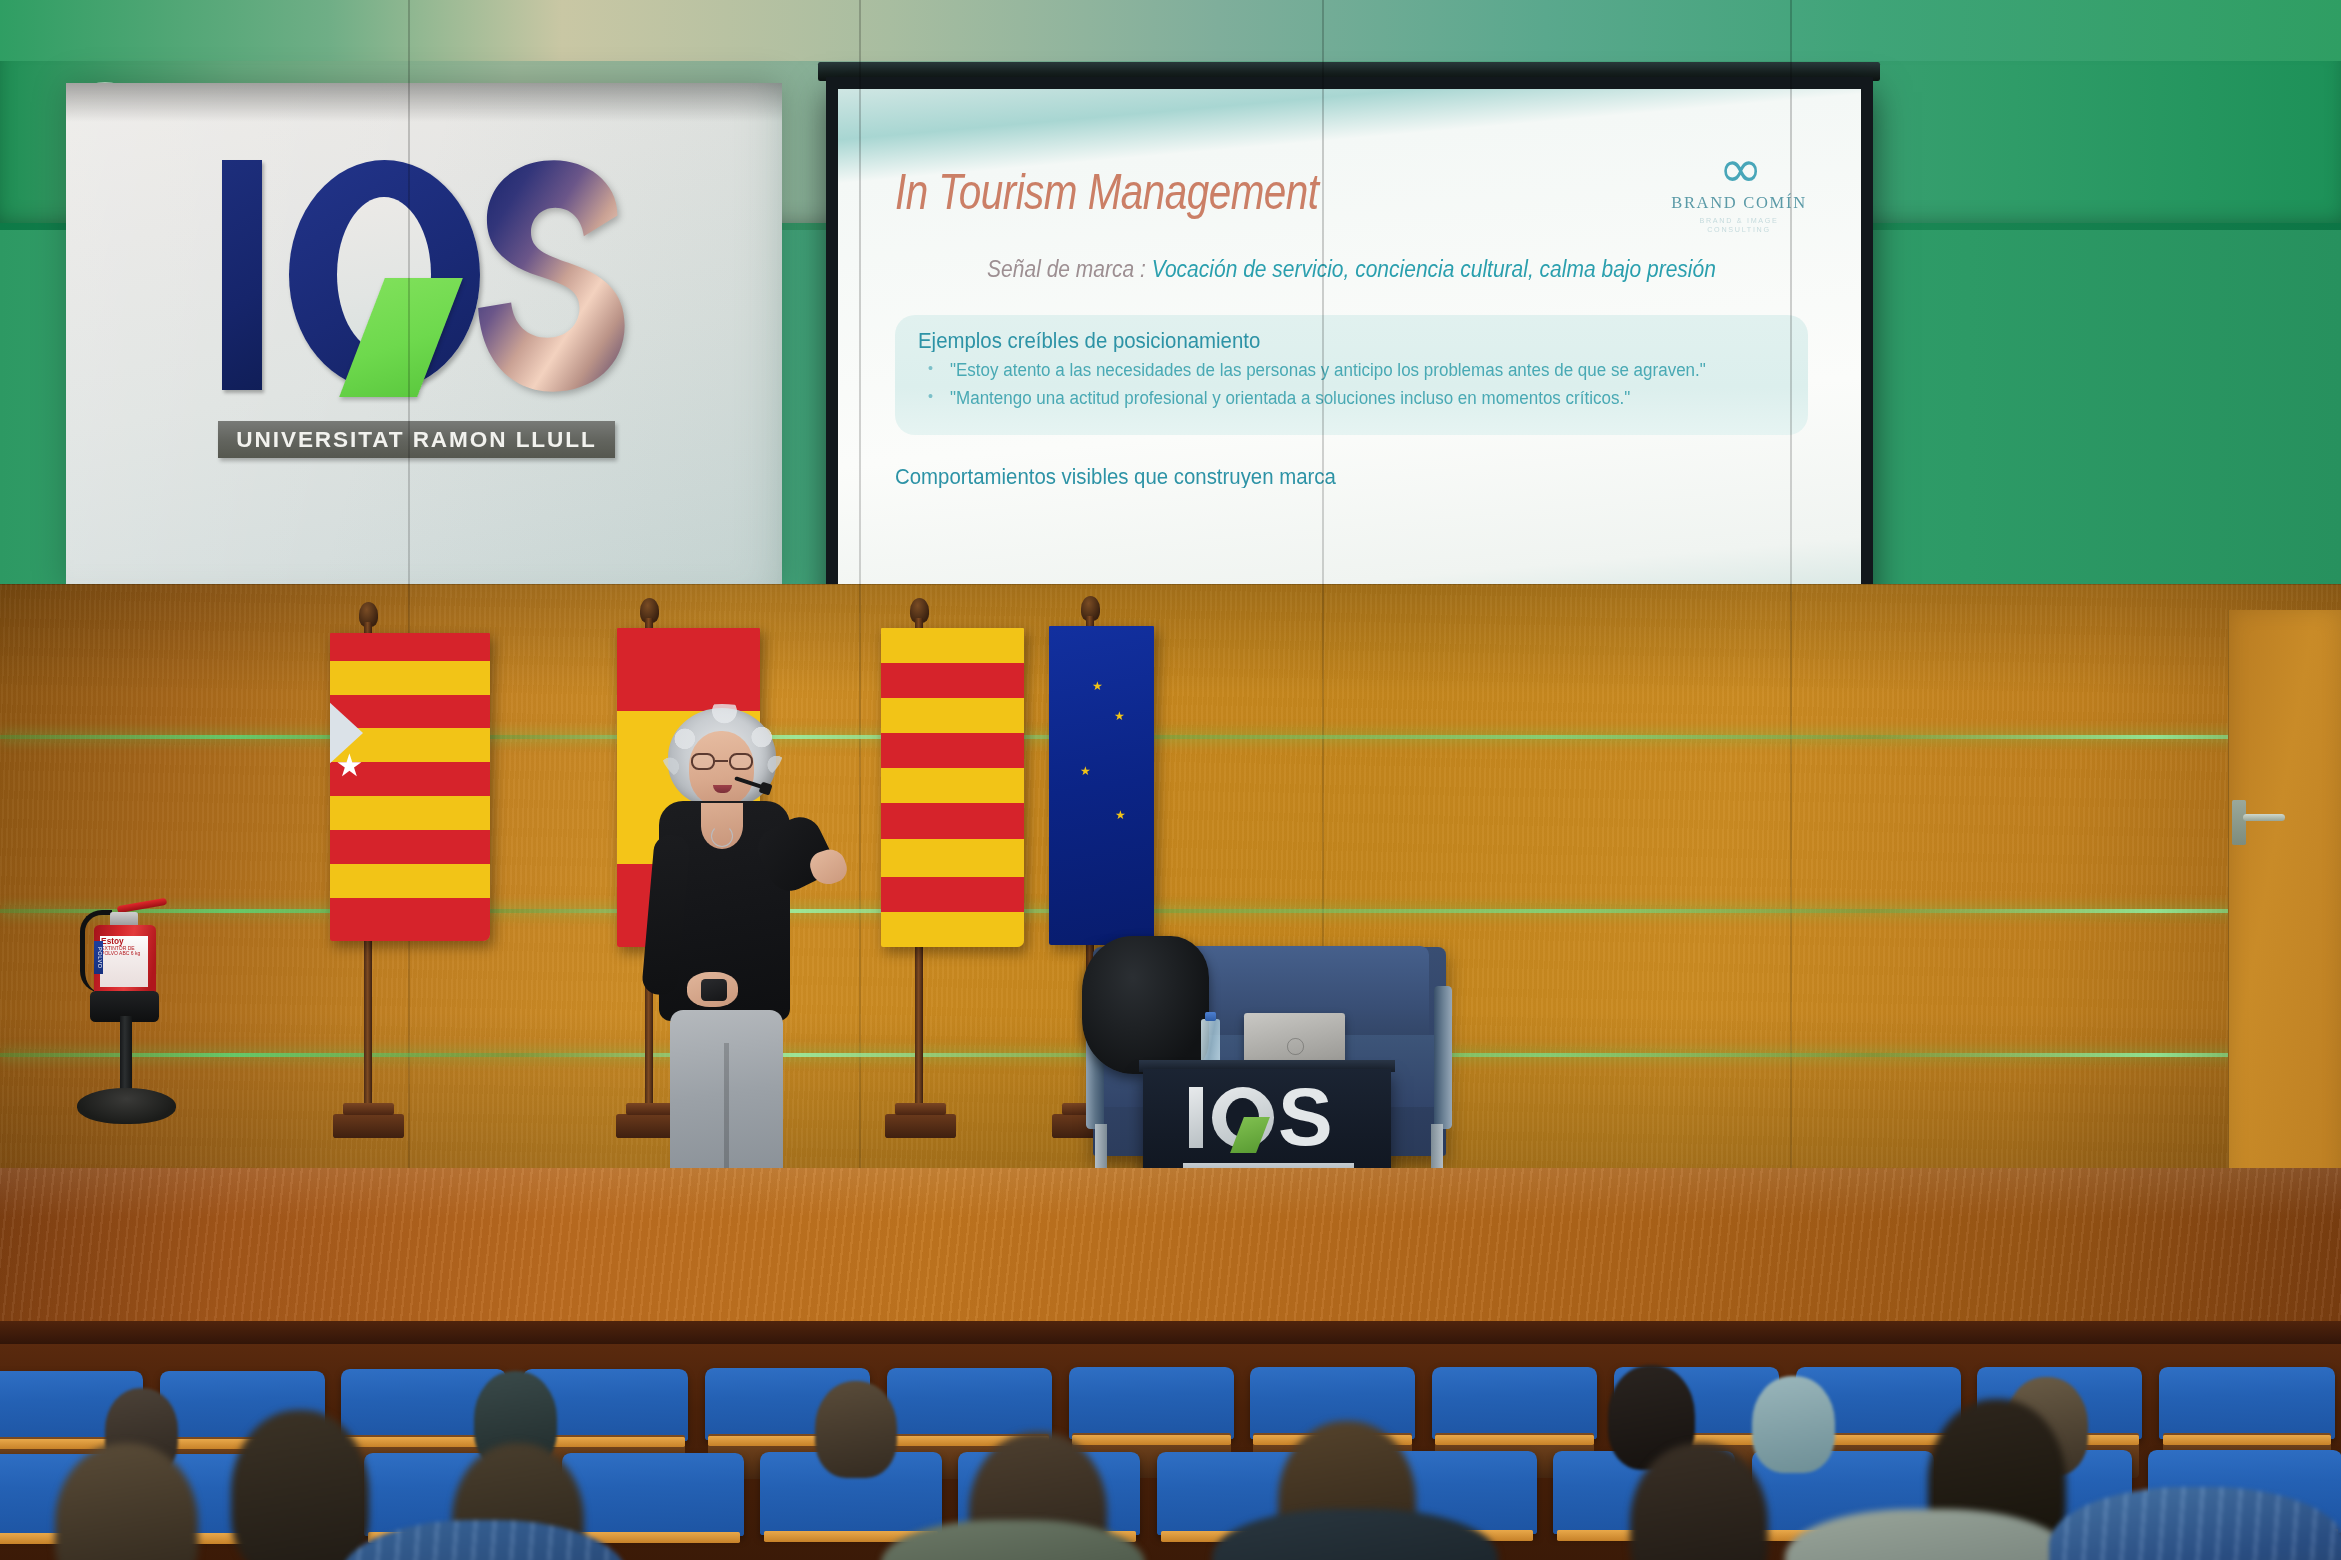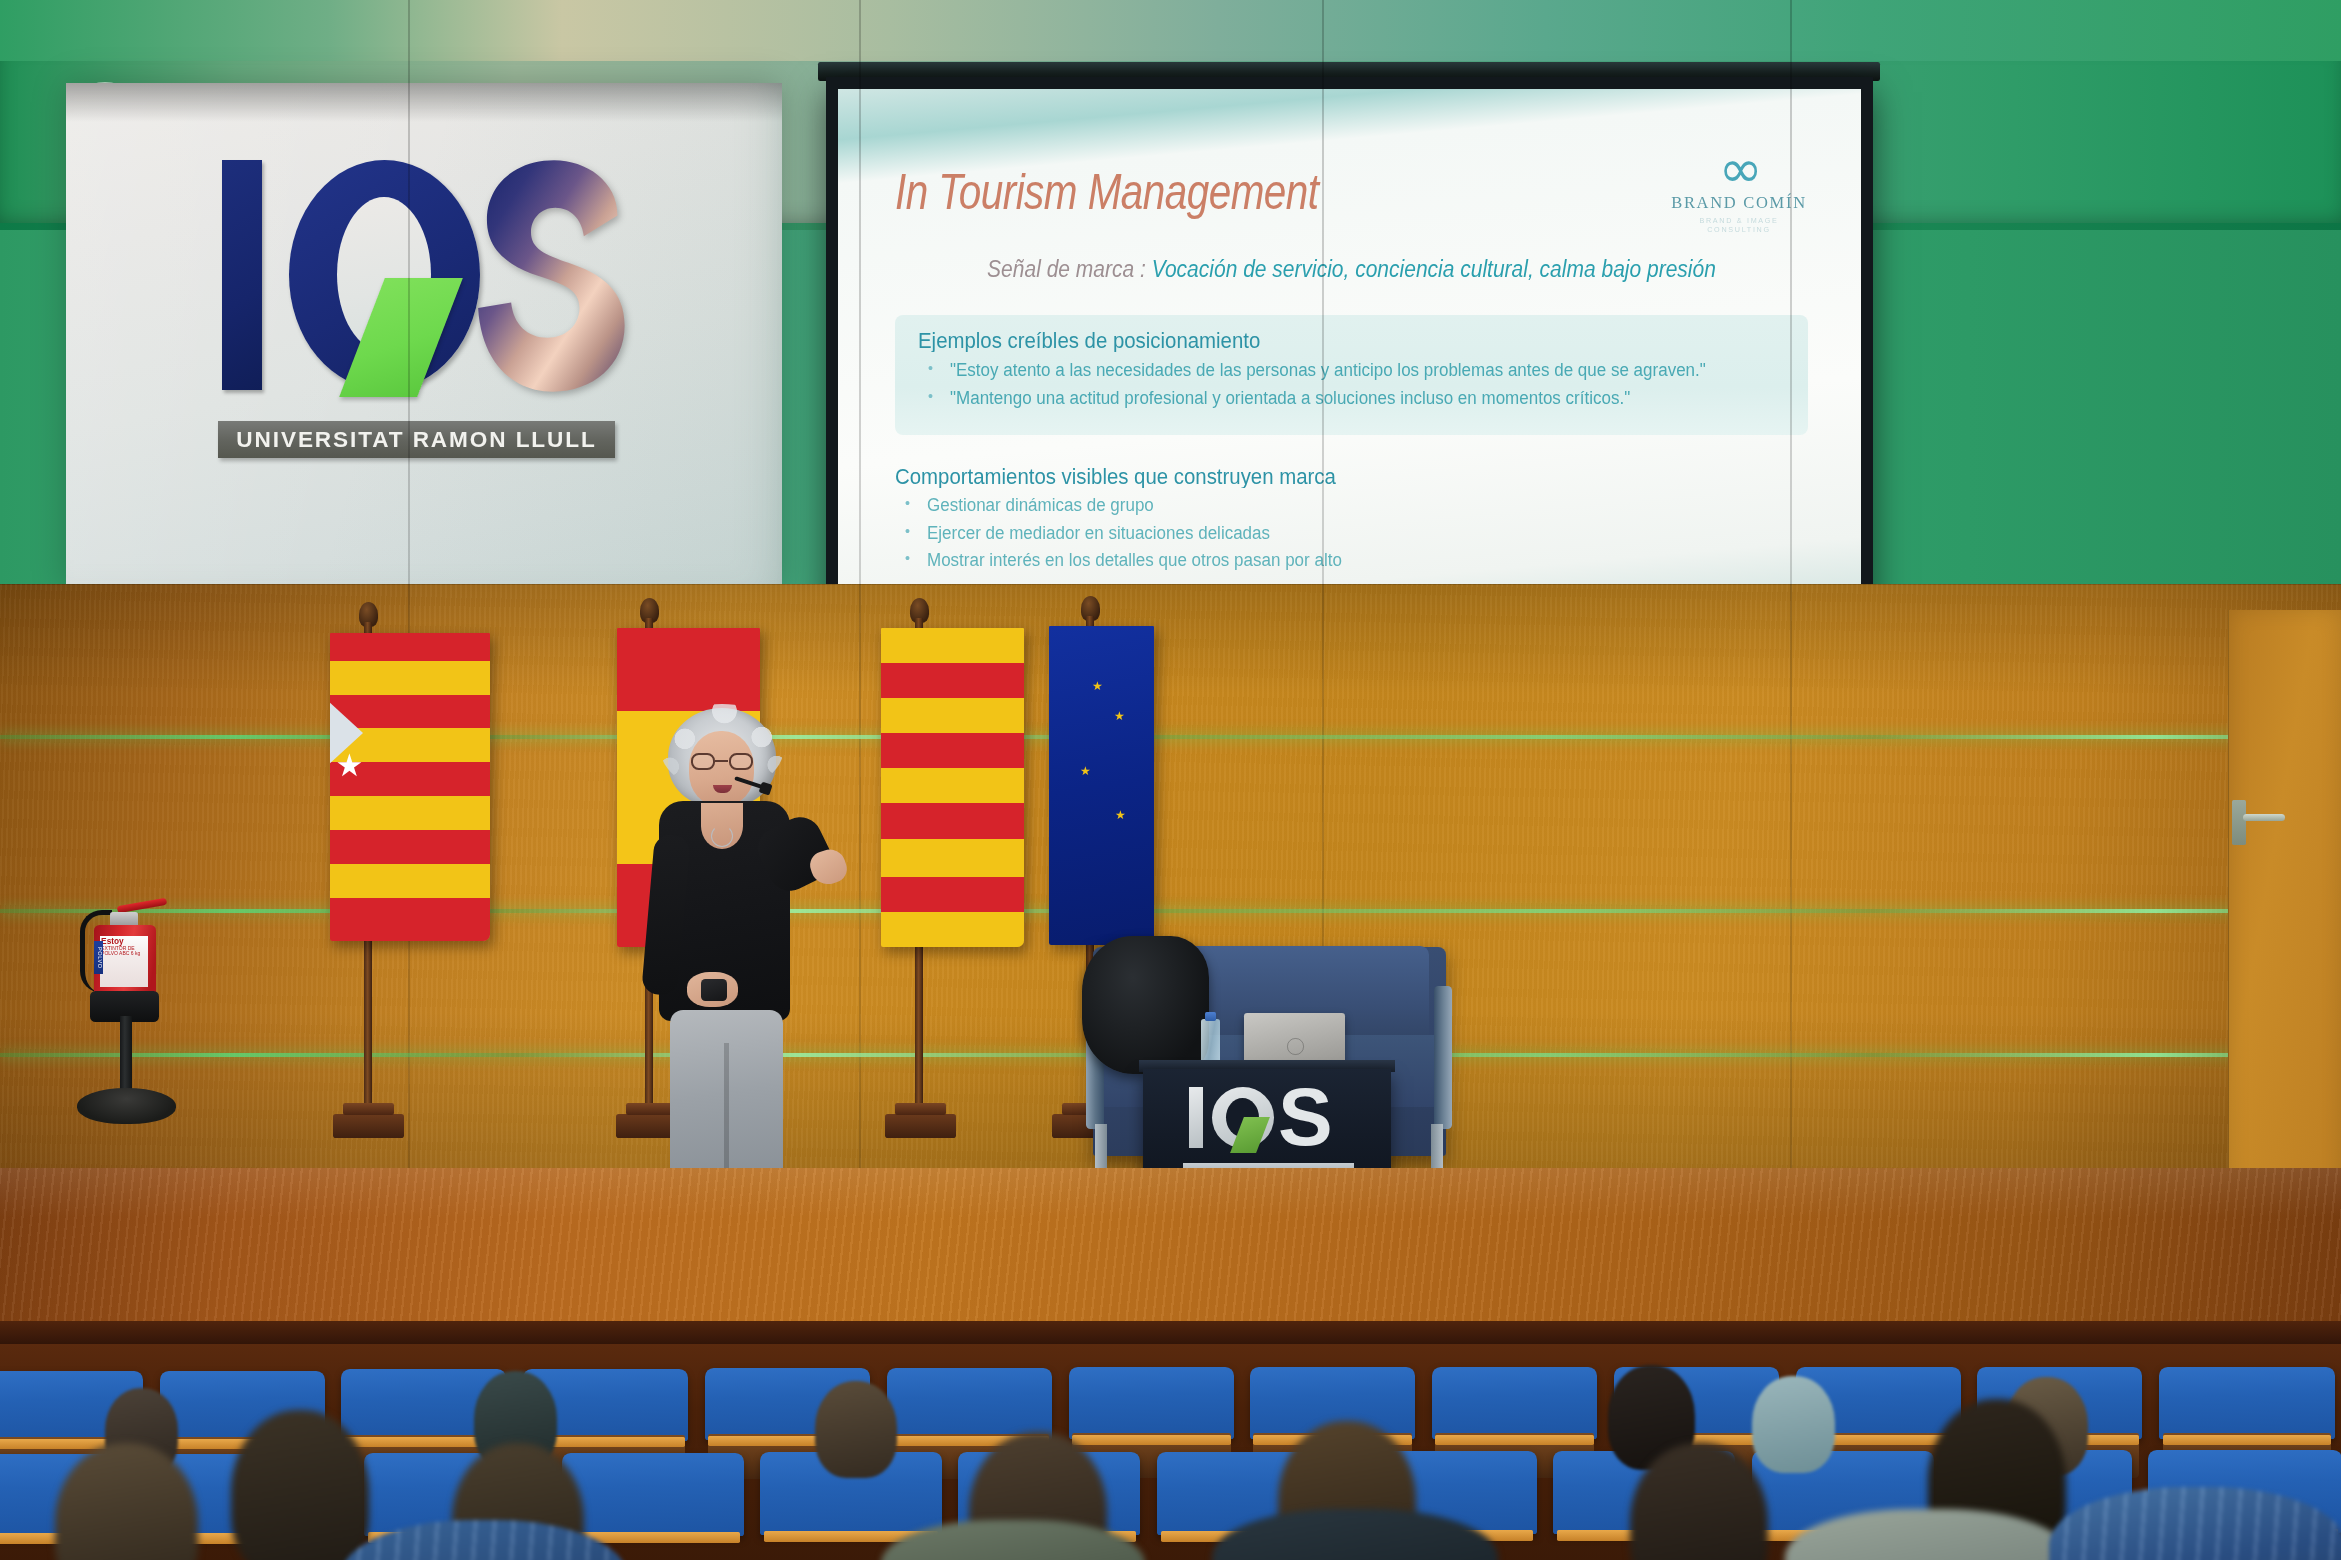--- a/index.html
+++ b/index.html
@@ -138,21 +138,21 @@
   .signal-line {
     margin-top:40px; text-align:center; font-size:21px; font-style:italic;
     transform:scaleY(1.1); font-weight:300;
   }
   .signal-label { color:#9d8f92; }
   .signal-value { color:#2a9fae; }
 
   .examples-box {
     margin-top:34px;
     background:linear-gradient(180deg,#e1f1ef,#dcefed 60%,#e6f4f2);
-    border-radius:8px;
+    border-radius:20px;
     padding:14.3px 23px 19px 23px;
   }
   .box-head {
     font-size:20.4px; color:#2d93a6; font-weight:300; margin-bottom:8.8px;
     transform:scaleY(1.08); transform-origin:left;
   }
   .bullets { list-style:none; }
   .bullets li {
     font-size:17px; color:#49a9b4; font-weight:300; margin:7.7px 0 7.7px 0;
     padding-left:32px; position:relative; transform:scaleY(1.06); transform-origin:left;
@@ -649,25 +649,20 @@
         <div class="examples-box">
           <div class="box-head">Ejemplos creíbles de posicionamiento</div>
           <ul class="bullets">
             <li>"Estoy atento a las necesidades de las personas y anticipo los problemas antes de que se agraven."</li>
             <li>"Mantengo una actitud profesional y orientada a soluciones incluso en momentos críticos."</li>
           </ul>
         </div>
 
         <div class="behaviours">
           <div class="box-head">Comportamientos visibles que construyen marca</div>
-          <ul class="bullets">
-            <li>Gestionar dinámicas de grupo</li>
-            <li>Ejercer de mediador en situaciones delicadas</li>
-            <li>Mostrar interés en los detalles que otros pasan por alto</li>
-          </ul>
         </div>
 
       </div>
     </div>
   </div>
 
   <div class="wood-wall"></div>
   <div class="wood-seam-v" style="left:408px"></div>
   <div class="wood-seam-v" style="left:859px"></div>
   <div class="wood-seam-v" style="left:1322px"></div>

